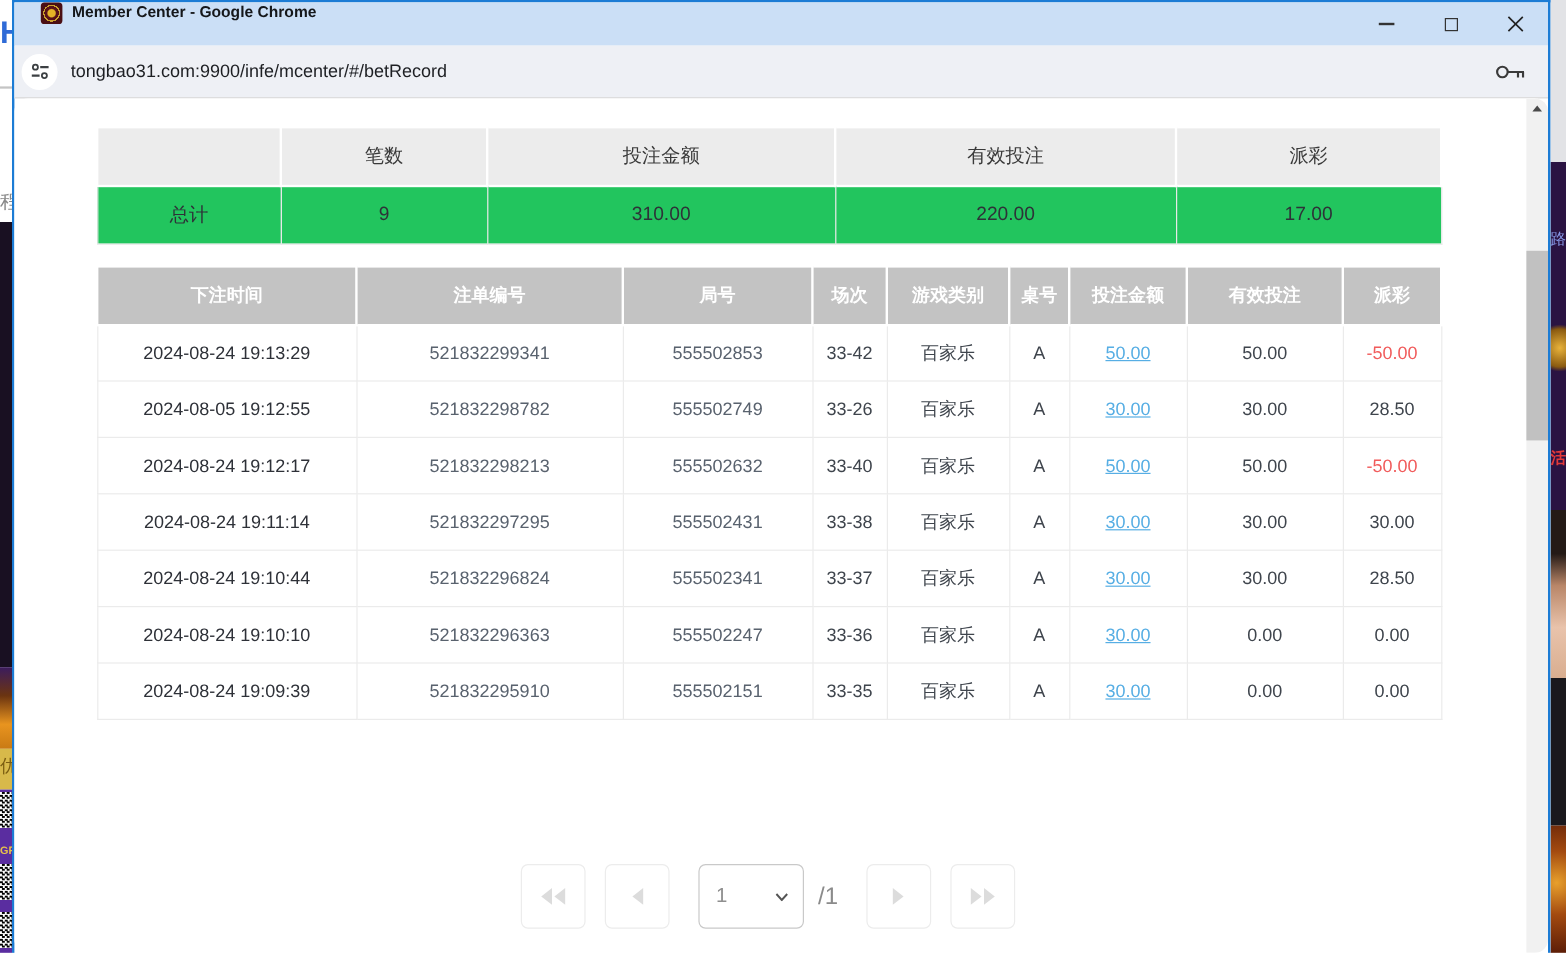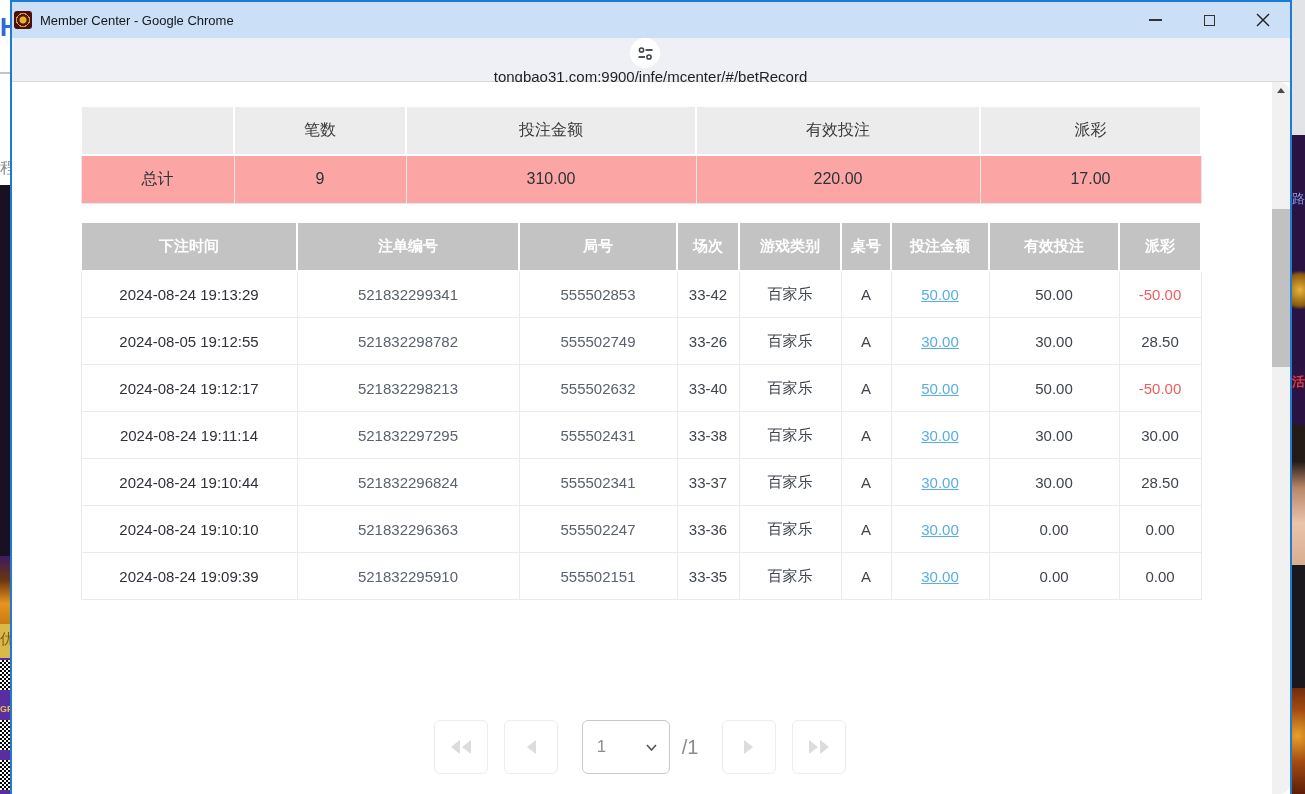--- a/index.html
+++ b/index.html
@@ -33,45 +33,45 @@
                 background:linear-gradient(180deg,#241a16 0%,#241a16 26%,#b98668 45%,#e9c3ab 70%,#d9ae90 100%); }
   .bgr-dark   { top:565px; height:123px; background:#1a181d; }
   .bgr-fire   { top:688px; height:106px;
                 background:radial-gradient(circle at 40% 45%, #e8a02c 0%, #a34a10 45%, #5c1d07 100%); }
 
   
   .window { position:absolute; left:10px; top:0; width:1282px; height:794px;
             border-left:2px solid #1c7cd5; border-right:2px solid #1c7cd5; border-top:2px solid #1c7cd5;
             background:#fff; }
 
-  .titlebar { height:36px; background:#cbdff6; display:flex; align-items:center; padding-left:2px; }
+  .titlebar { height:36px; background:#cbdff6; display:flex; align-items:flex-start; padding-left:22px;font-weight:bold; }
   .favicon { width:18px; height:18px; border-radius:3px; margin-right:8px; flex:none;
              background:radial-gradient(circle at 50% 50%, #e7b427 0 3px, #5a1218 4px 6px, #caa02c 6px 7px, #4a0f14 7px); }
   .win-title { font-size:13px; color:#15171a; flex:1 1 auto; white-space:nowrap; }
   .win-controls { display:flex; height:36px; }
   .win-btn { width:54px; height:36px; display:flex; align-items:center; justify-content:center; }
   .min-glyph { width:13px; height:2px; background:#333; }
   .max-glyph { width:11px; height:11px; border:1.5px solid #333; }
 
   .addressbar { height:44px; background:#eef0f5; border-bottom:1px solid #d9d9d9;
-                display:flex; align-items:center; padding:0 18px 0 6px;flex-direction:column; }
+                display:flex; align-items:center; padding:0 18px 0 6px; }
   .site-info-circle { width:30px; height:30px; border-radius:50%; background:#fff; flex:none;
                       display:flex; align-items:center; justify-content:center; }
   .url-text { margin-left:11px; font-size:15px; color:#1d1f23; flex:1 1 auto; white-space:nowrap; }
 
   
   .content { position:relative; width:100%; height:712px; background:#fff; overflow:hidden;border-radius:11px; }
   .tables-wrap { position:absolute; left:68px; top:0; width:1120px; }
 
   table { border-collapse:collapse; table-layout:fixed; width:1120px; }
   .summary-table { margin-top:23px; }
   .summary-table th { background:#ececec; border:2px solid #fff; height:49px;
                       font-size:16px; font-weight:normal; color:#3a3a3a; text-align:center; }
   .summary-table td { border:1px solid #e8e8e8; height:48px; font-size:16px;
-                      color:#2e3238; text-align:center; background:#fca5a5; }
+                      color:#2e3238; text-align:center; background:#22c55e; }
 
   .bet-table { margin-top:17px; }
   .bet-table th { background:#c3c3c3; border:2px solid #fff; height:49px;
                   font-size:15px; font-weight:bold; color:#fff; text-align:center; }
   .bet-table td { border:1px solid #ebebeb; height:47px; font-size:15px;
                   color:#3f454d; text-align:center; background:#fff; }
   .bet-table td.c-time { color:#2e3138;margin-left:17px; }
   .bet-table td.c-id   { color:#59626e;text-align:center; }
   .bet-table td.neg    { color:#f15c5c; }
   .bet-link { color:#57aee4; text-decoration:underline; cursor:pointer; }

